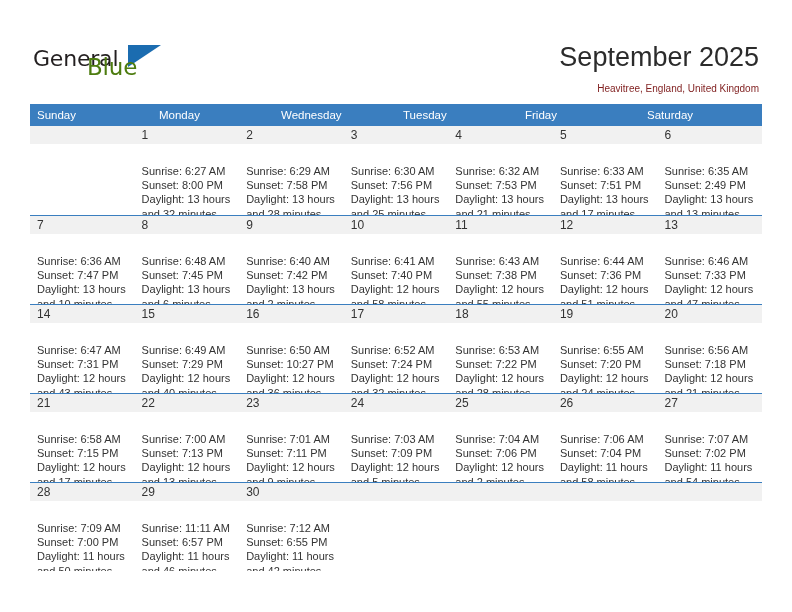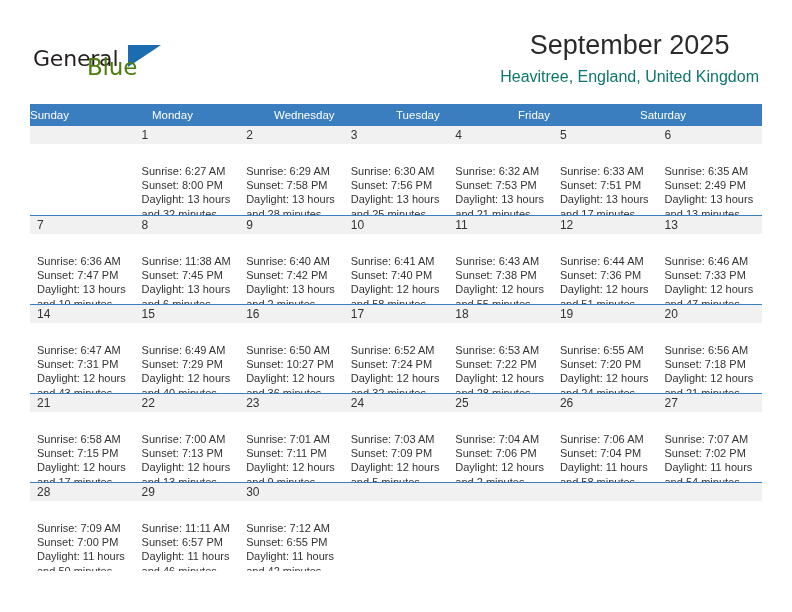--- a/index.html
+++ b/index.html
@@ -63,35 +63,35 @@
     top: 11px;
     width: 0;
     height: 0;
     border-left: 33px solid #1b6cb0;
     border-bottom: 22px solid transparent;
   }
 
   .title-block {
     position: absolute;
     right: 33px;
-    top: 28px;
-    text-align: center;
+    top: 40px;
+    text-align: right;
   }
   .cal-title {
     font-size: 27px;
     font-weight: 400;
     color: #2b2b2b;
     line-height: 34px;
     white-space: nowrap;
   }
   .cal-subtitle {
     margin-top: 6px;
-    font-size: 16px;
+    font-size: 10px;
     font-weight: 400;
-    color: #0f766e;
+    color: #7f1d1d;
     line-height: 18px;
     white-space: nowrap;
   }
 
   
   .calendar {
     position: absolute;
     left: 30px;
     top: 104px;
     width: 732px;
@@ -99,20 +99,21 @@
   .weekday-row {
     display: flex;
     background: #3a7ebf;
     height: 22px;
   }
   .weekday {
     flex: 1 1 0;
     color: #ffffff;
     font-size: 11.5px;
     line-height: 22px;
+    padding-left: 7px;
     box-sizing: border-box;
     white-space: nowrap;
   }
 
   .week-row {
     display: flex;
     height: 89px;
     border-top: 1px solid #3a7ebf;
     box-sizing: border-box;
     background: #ffffff;
@@ -264,21 +265,21 @@
               <div>Sunset: 7:47 PM</div>
               <div>Daylight: 13 hours</div>
               <div>and 10 minutes.</div>
             </div>
           </div>
           <div class="day-cell">
             <div class="day-num-band">
               <span class="day-num">8</span>
             </div>
             <div class="day-info">
-              <div>Sunrise: 11:38 AM</div>
+              <div>Sunrise: 6:48 AM</div>
               <div>Sunset: 7:45 PM</div>
               <div>Daylight: 13 hours</div>
               <div>and 6 minutes.</div>
             </div>
           </div>
           <div class="day-cell">
             <div class="day-num-band">
               <span class="day-num">9</span>
             </div>
             <div class="day-info">

